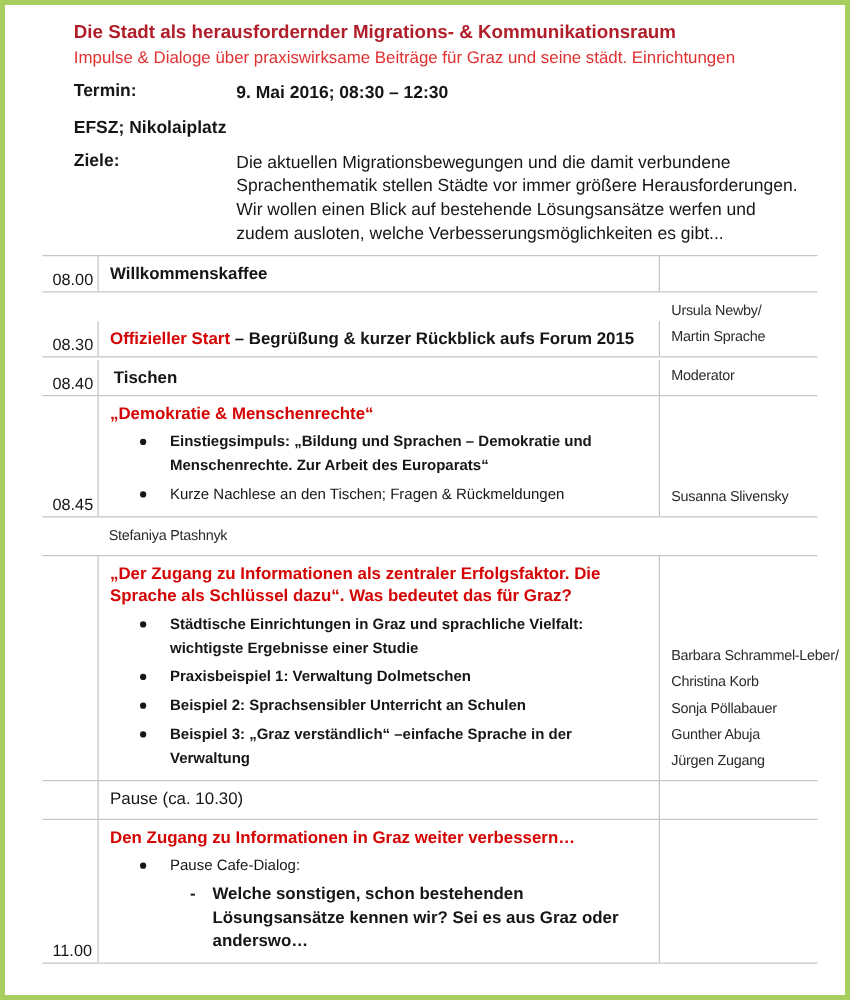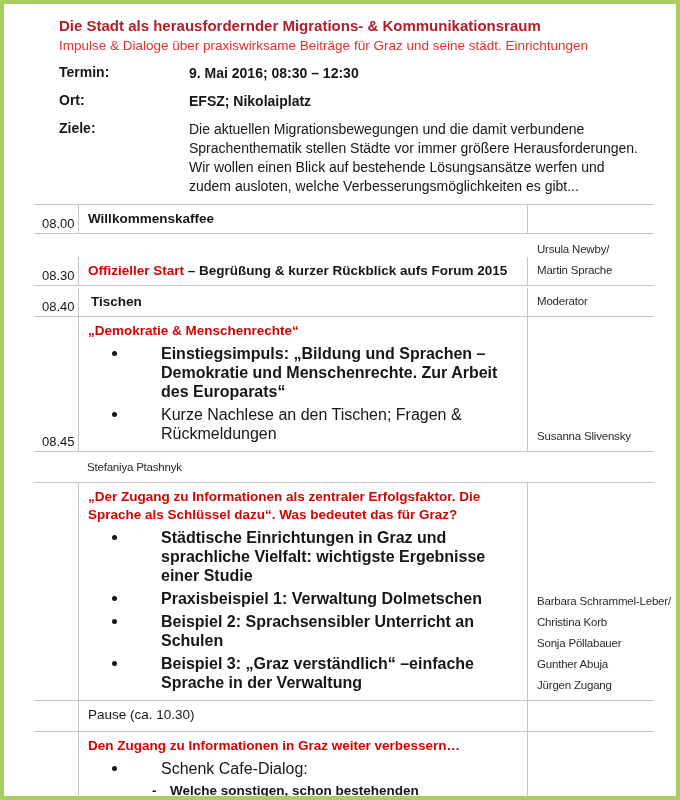--- a/index.html
+++ b/index.html
@@ -28,21 +28,21 @@
   .agenda{margin-top:8px;border-bottom:1px solid var(--line);}
   .row{display:flex;border-top:1px solid var(--line);align-items:flex-end;}
   .ct{width:44px;flex:none;font-size:13px;padding:5px 0 2px 8px;}
   .cm{flex:1;border-left:1px solid var(--line);border-right:1px solid var(--line);padding:3px 8px 5px 9px;}
   .cn{width:126px;flex:none;font-size:11.5px;letter-spacing:-0.2px;color:var(--names);padding:5px 0 4px 9px;white-space:nowrap;}
   .sp{line-height:20px;margin-bottom:1px;}
   .tl{font-size:13.5px;font-weight:bold;line-height:18px;padding-top:2px;}
   .red{color:var(--table-red);}
   .blk{color:var(--ink);}
   .plain{font-size:13.5px;line-height:18px;padding:2px 0;}
-  .bullet{display:flex;margin:4px 0 3px 24px;font-size:16px;line-height:19px;gap:25px;}
+  .bullet{display:flex;margin:4px 0 3px 24px;font-size:12px;line-height:19px;}
   .bullet.bold{font-weight:bold;}
   .bm{flex:none;width:24px;padding-top:7px;}
   .dot{display:block;width:5px;height:5px;border-radius:50%;background:var(--ink);}
   .dash{display:flex;margin:3px 0 3px 64px;font-size:13.5px;line-height:19px;font-weight:bold;}
   .dm{flex:none;width:18px;}
   .pt24{padding-top:26px;} .pt40{padding-top:42px;}
 </style>
 </head>
 <body>
 
@@ -52,21 +52,20 @@
     <div class="h-sub">Die Stadt als herausfordernder Migrations- &amp; Kommunikationsraum</div>
     <div class="h-tag">Impulse &amp; Dialoge über praxiswirksame Beiträge für Graz und seine städt. Einrichtungen</div>
   </div>
 
   <div class="meta">
     <div class="meta-row">
       <div class="ml">Termin:</div>
       <div class="mv">9. Mai 2016; 08:30 – 12:30</div>
     </div>
     <div class="meta-row">
-      <div class="ml">Ort:</div>
       <div class="mv">EFSZ; Nikolaiplatz</div>
     </div>
     <div class="meta-row">
       <div class="ml">Ziele:</div>
       <div class="mv regular">Die aktuellen Migrationsbewegungen und die damit verbundene Sprachenthematik stellen Städte vor immer größere Herausforderungen. Wir wollen einen Blick auf bestehende Lösungsansätze werfen und zudem ausloten, welche Verbesserungsmöglichkeiten es gibt...</div>
     </div>
   </div>
 
   <div class="agenda">
 
@@ -175,21 +174,21 @@
     </div>
 
     <div class="row">
       <div class="ct">11.00</div>
       <div class="cm">
         <div class="tl"><span class="red">Den Zugang zu Informationen in Graz weiter verbessern…</span></div>
         <div class="bullet">
           <span class="bm">
               <span class="dot"></span>
             </span>
-          <span>Schenk Cafe-Dialog:</span>
+          <span>Pause Cafe-Dialog:</span>
         </div>
         <div class="dash">
           <span class="dm">-</span>
           <span>Welche sonstigen, schon bestehenden Lösungsansätze kennen wir? Sei es aus Graz oder anderswo…</span>
         </div>
 
       </div>
       <div class="cn"></div>
     </div>
 

